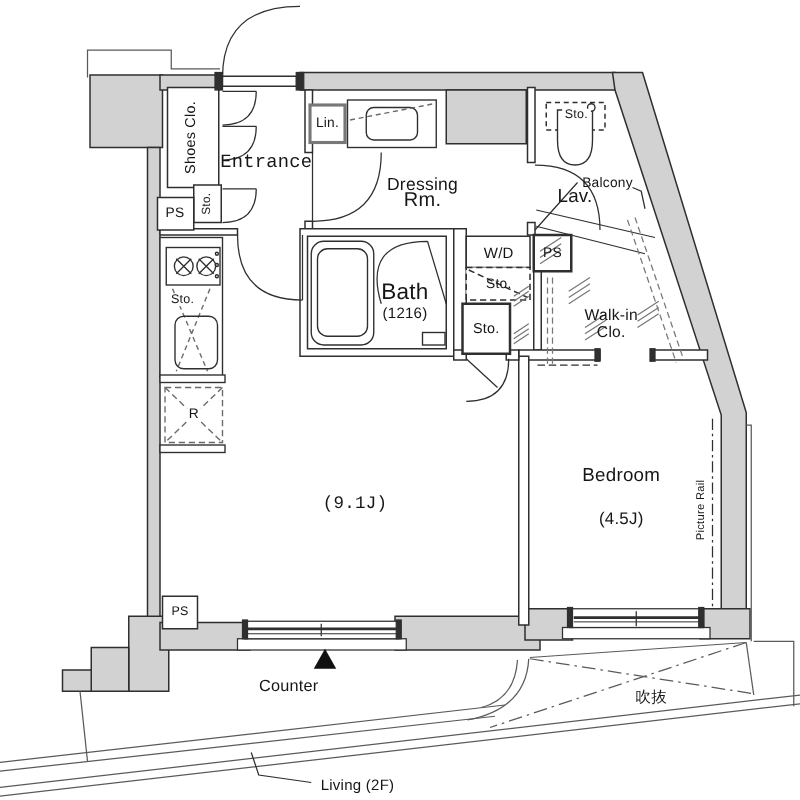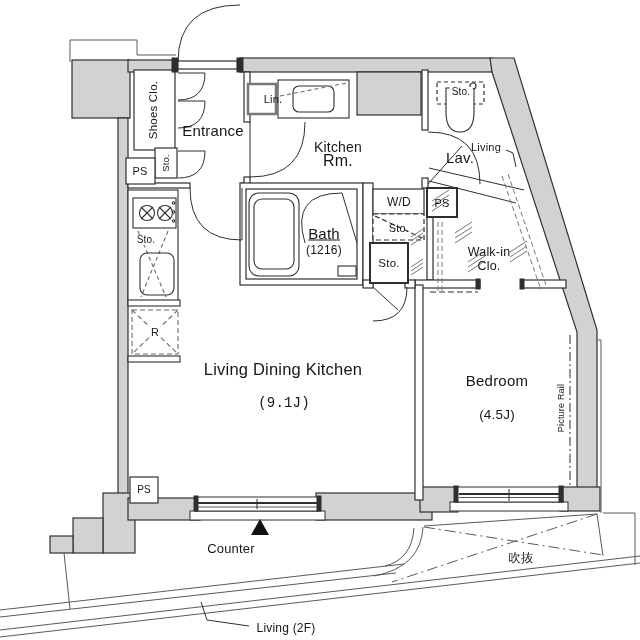--- a/index.html
+++ b/index.html
@@ -184,41 +184,40 @@
     <line x1="430" y1="292" x2="478" y2="292" stroke-dasharray="6 3"></line>
     <rect x="476" y="279" width="4" height="10" fill="#2f2f2f"></rect>
     <rect x="520" y="279" width="4" height="10" fill="#2f2f2f"></rect>
   </g>
 
   <polygon points="260,519 251,535 269,535" fill="#111111"></polygon>
 
   <polyline points="201,602 207,620 249,626" fill="none" stroke="#2f2f2f" stroke-width="1"></polyline>
 </svg>
 
-  <div class="lbl" style="left:213px; top:130px; font-size:15px;">Entrance</div>
+  <div class="lbl" style="left:213px; top:130px; font-size:15px;font-family:Liberation Mono, monospace;">Entrance</div>
   <div class="lbl v" style="left:154px; top:110px; font-size:11.5px;">Shoes Clo.</div>
   <div class="lbl v" style="left:166px; top:163px; font-size:9.5px;">Sto.</div>
   <div class="lbl" style="left:140px; top:171px; font-size:11px;">PS</div>
-  <div class="lbl" style="left:262px; top:99px; font-size:11px;margin-left:11px;">Lin.</div>
-  <div class="lbl" style="left:338px; top:147px; font-size:14px;">Kitchen</div>
+  <div class="lbl" style="left:262px; top:99px; font-size:11px;">Lin.</div>
+  <div class="lbl" style="left:338px; top:147px; font-size:14px;">Dressing</div>
   <div class="lbl" style="left:338px; top:161px; font-size:16px;">Rm.</div>
   <div class="lbl" style="left:460px; top:157px; font-size:15px;">Lav.</div>
-  <div class="lbl" style="left:486px; top:147px; font-size:11px;">Living</div>
+  <div class="lbl" style="left:486px; top:147px; font-size:11px;">Balcony</div>
   <div class="lbl bg" style="left:461px; top:92px; font-size:10px;">Sto.</div>
-  <div class="lbl" style="left:324px; top:233px; font-size:15px;text-decoration:underline;">Bath</div>
+  <div class="lbl" style="left:324px; top:233px; font-size:18px;">Bath</div>
   <div class="lbl" style="left:324px; top:250px; font-size:12px;">(1216)</div>
   <div class="lbl" style="left:399px; top:202px; font-size:12px;">W/D</div>
   <div class="lbl" style="left:399px; top:228px; font-size:11px;">Sto.</div>
   <div class="lbl" style="left:442px; top:203px; font-size:11px;">PS</div>
   <div class="lbl" style="left:389px; top:264px; font-size:11.5px;">Sto.</div>
   <div class="lbl" style="left:489px; top:252px; font-size:12.5px;">Walk-in</div>
   <div class="lbl" style="left:489px; top:266px; font-size:12.5px;">Clo.</div>
   <div class="lbl bg" style="left:146px; top:240px; font-size:10px;">Sto.</div>
   <div class="lbl bg" style="left:155px; top:332px; font-size:11px;">R</div>
-  <div class="lbl" style="left:283px; top:369px; font-size:16.5px;">Living Dining Kitchen</div>
   <div class="lbl" style="left:284px; top:403px; font-size:14px;font-family:Liberation Mono, monospace;">(9.1J)</div>
   <div class="lbl" style="left:497px; top:380px; font-size:15px;">Bedroom</div>
   <div class="lbl" style="left:497px; top:415px; font-size:13.5px;">(4.5J)</div>
   <div class="lbl v" style="left:561px; top:408px; font-size:9px;">Picture Rail</div>
   <div class="lbl" style="left:231px; top:548px; font-size:13px;">Counter</div>
   <div class="lbl" style="left:521px; top:558px; font-size:12.5px;">吹抜</div>
   <div class="lbl" style="left:286px; top:628px; font-size:12px;">Living (2F)</div>
   <div class="lbl" style="left:144px; top:490px; font-size:10px;">PS</div>
 
 </div>

